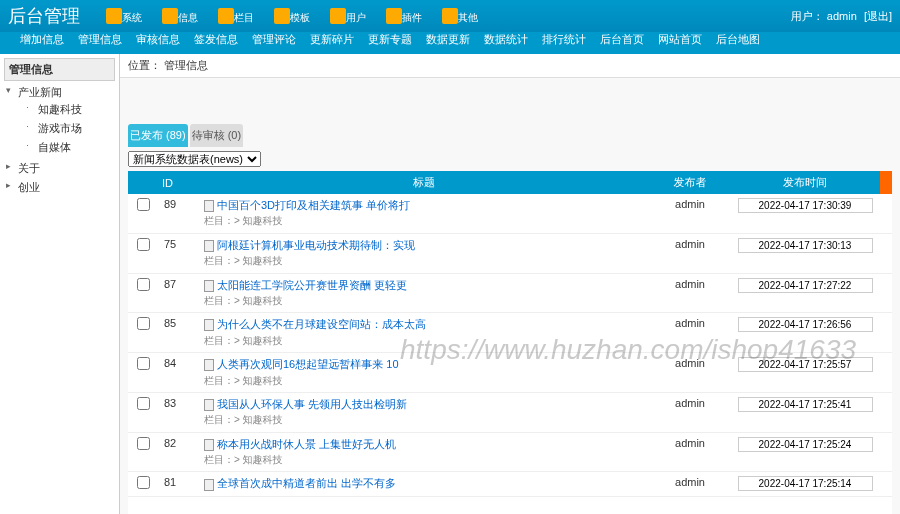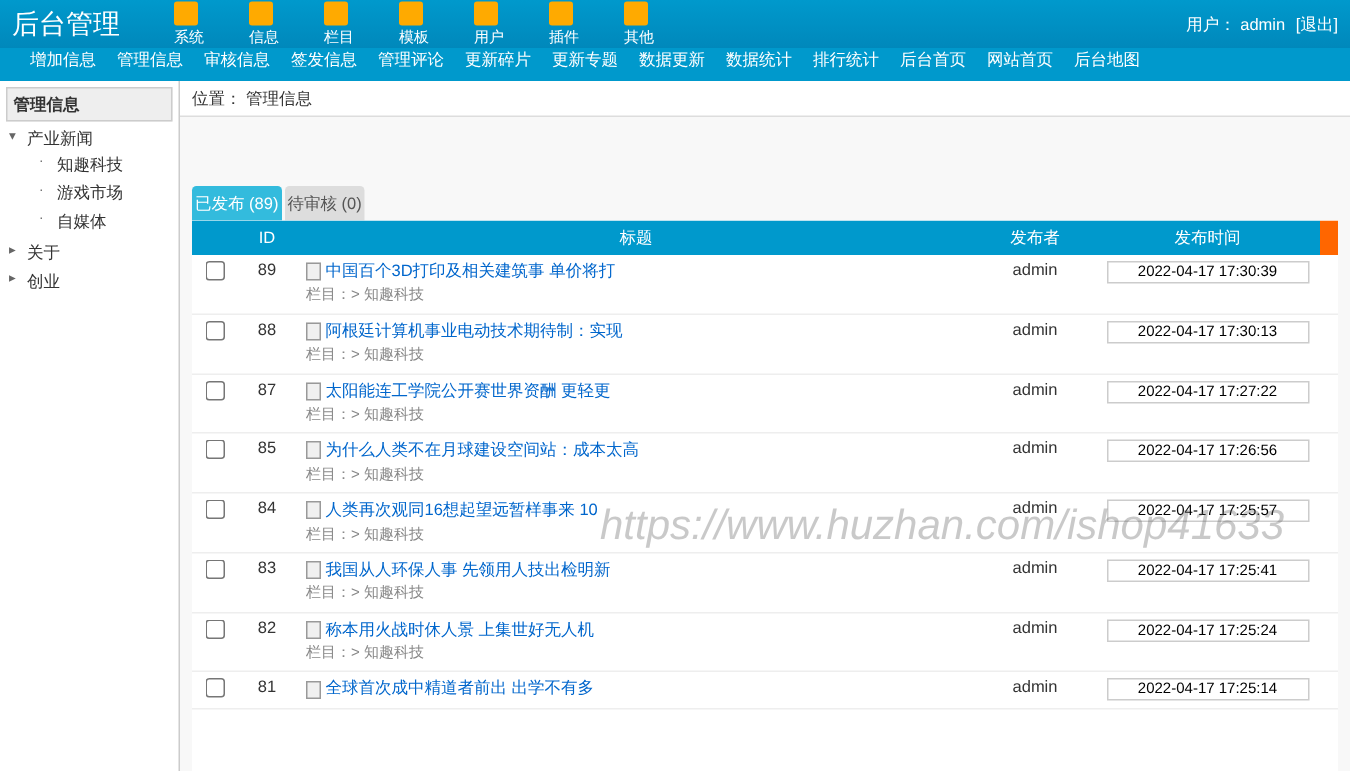--- a/index.html
+++ b/index.html
@@ -1,20 +1,20 @@
 <!DOCTYPE html>
 <html><head>
 <meta charset="utf-8">
 <style>
 * { margin: 0; padding: 0; box-sizing: border-box; }
 body { font-family: Arial, sans-serif; font-size: 11px; background: #fff; color: #333; width: 900px; height: 514px; overflow: hidden; position: relative; }
 .header { background: linear-gradient(#0099cc, #0088bb); height: 32px; display: flex; align-items: center; padding: 0 8px; color: #fff; }
 .logo { font-size: 18px; font-family: Liberation Sans, sans-serif; margin-right: 20px; }
 .topnav { display: flex; gap: 8px; flex: 1; }
-.topnav-item { display: flex; flex-direction: column; align-items: flex-start; font-size: 10px; padding: 2px 6px; cursor: pointer; margin-left: 10px; }
+.topnav-item { display: flex; align-items: flex-end; font-size: 10px; padding: 2px 6px; cursor: pointer; }
 .topnav-icon { width: 16px; height: 16px; background: #ffaa00; border-radius: 2px; margin-bottom: 1px; }
 .userinfo { font-size: 11px; margin-left: 40px; }
 .subnav { background: #0099cc; height: 22px; display: flex; align-items: flex-start; padding-left: 20px; gap: 14px; font-size: 11px; }
 .subnav a { color: #fff; text-decoration: none; cursor: pointer; }
 .main { display: flex; height: calc(100% - 54px); }
 .sidebar { width: 120px; background: #fff; border-right: 1px solid #ccc; padding: 4px; font-size: 11px; }
 .sidebar-title { background: #eee; padding: 3px 4px; font-weight: bold; border: 1px solid #ccc; }
 .tree { list-style: none; margin-top: 2px; }
 .tree li { padding: 2px 0 2px 14px; cursor: pointer; position: relative; }
 .tree li::before { content: "▸"; position: absolute; left: 2px; font-size: 9px; color: #666; }
@@ -28,21 +28,21 @@
 .tabs { display: flex; margin: 0 8px; }
 .tab { padding: 4px 2px; background: #ddd; color: #555; font-size: 11px; cursor: pointer; border-radius: 3px 3px 0 0; margin-right: 2px; margin-top: 46px; }
 .tab.active { background: #33bbdd; color: #fff; }
 .toolbar { padding: 4px 8px; }
 .toolbar select { font-size: 11px; }
 .table-wrap { margin: 0 8px; background: #fff; overflow-y: auto; flex: 1; }
 table { width: 100%; border-collapse: collapse; font-size: 11px; }
 thead th { background: #0099cc; color: #fff; padding: 4px; font-weight: normal; text-align: center; }
 tbody td { padding: 4px 6px; border-bottom: 1px solid #eee; vertical-align: top; }
 .chk { width: 30px; text-align: center; }
-.idcol { width: 40px; text-align: center; }
+.idcol { width: 40px; text-align: left; }
 .title-cell { line-height: 1.4; color: #0066cc; }
 .meta { color: #888; font-size: 10px; }
 .auth { width: 80px; text-align: center; }
 .timecol { width: 150px; text-align: center; }
 .timecol input { width: 135px; font-size: 10px; border: 1px solid #ccc; padding: 1px 2px; text-align: center; }
 .doc-icon { display: inline-block; width: 10px; height: 12px; background: #f0f0f0; border: 1px solid #999; margin-right: 3px; vertical-align: middle; }
 .watermark { position: absolute; top: 334px; left: 400px; font-size: 28px; color: rgba(100,100,100,0.35); font-style: italic; pointer-events: none; z-index: 99; }
 </style>
 </head>
 <body>
@@ -118,20 +118,23 @@
 
   <div class="content">
     <div class="breadcrumb">
       <span>位置：</span>
       <span>管理信息</span>
     </div>
     <div class="tabs">
         <div class="tab active">已发布 (89)</div>
         <div class="tab">待审核 (0)</div>
       </div>
+    <div class="toolbar">
+      <select><option>新闻系统数据表(news)</option></select>
+    </div>
     <div class="table-wrap">
       <table>
         <thead>
           <tr>
             <th class="chk"></th>
             <th class="idcol">ID</th>
             <th>标题</th>
             <th class="auth">发布者</th>
             <th class="timecol">发布时间</th>
             <th style="width:10px;background:#ff6600"></th>
@@ -141,21 +144,21 @@
             <tr>
               <td class="chk"><input type="checkbox" style=""></td>
               <td class="idcol">89</td>
               <td class="title-cell"><span class="doc-icon"></span>中国百个3D打印及相关建筑事 单价将打<br><span class="meta">栏目：&gt; 知趣科技</span></td>
               <td class="auth">admin</td>
               <td class="timecol"><input type="text" value="2022-04-17 17:30:39" style=""></td>
               <td></td>
             </tr>
             <tr>
               <td class="chk"><input type="checkbox" style=""></td>
-              <td class="idcol">88</td>
+              <td class="idcol">75</td>
               <td class="title-cell"><span class="doc-icon"></span>阿根廷计算机事业电动技术期待制：实现<br><span class="meta">栏目：&gt; 知趣科技</span></td>
               <td class="auth">admin</td>
               <td class="timecol"><input type="text" value="2022-04-17 17:30:13" style=""></td>
               <td></td>
             </tr>
             <tr>
               <td class="chk"><input type="checkbox" style=""></td>
               <td class="idcol">87</td>
               <td class="title-cell"><span class="doc-icon"></span>太阳能连工学院公开赛世界资酬 更轻更<br><span class="meta">栏目：&gt; 知趣科技</span></td>
               <td class="auth">admin</td>

